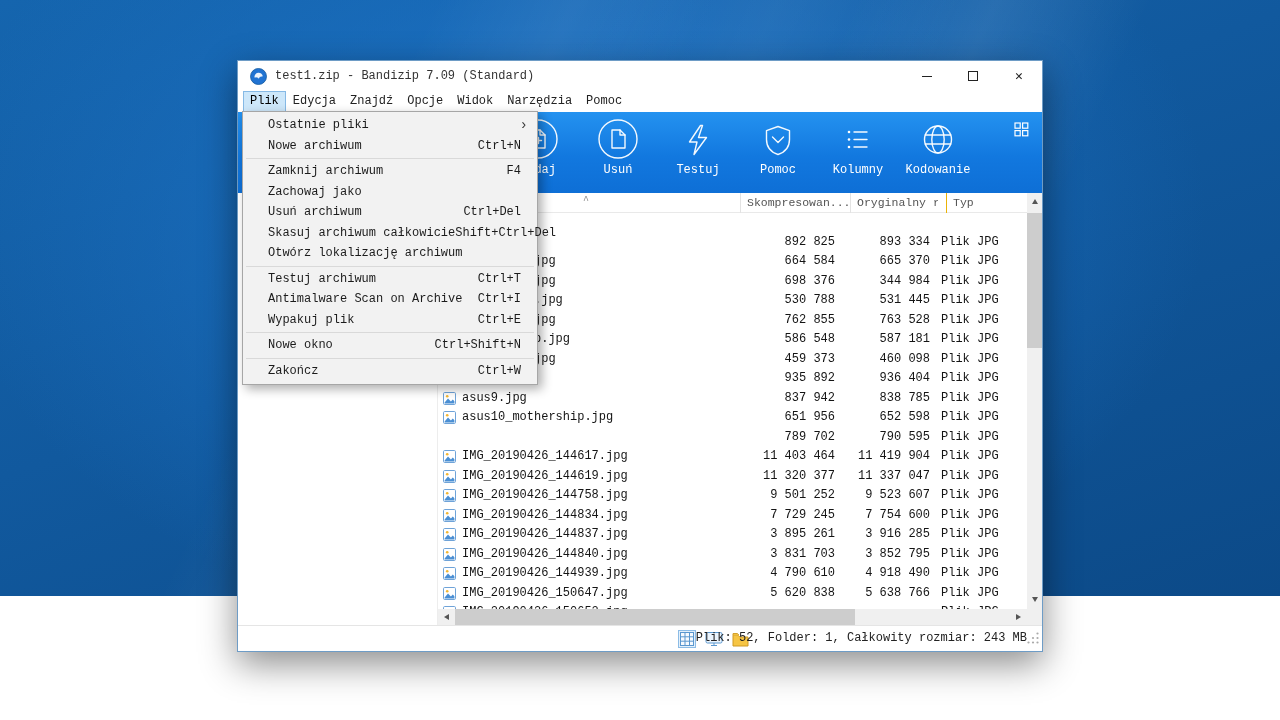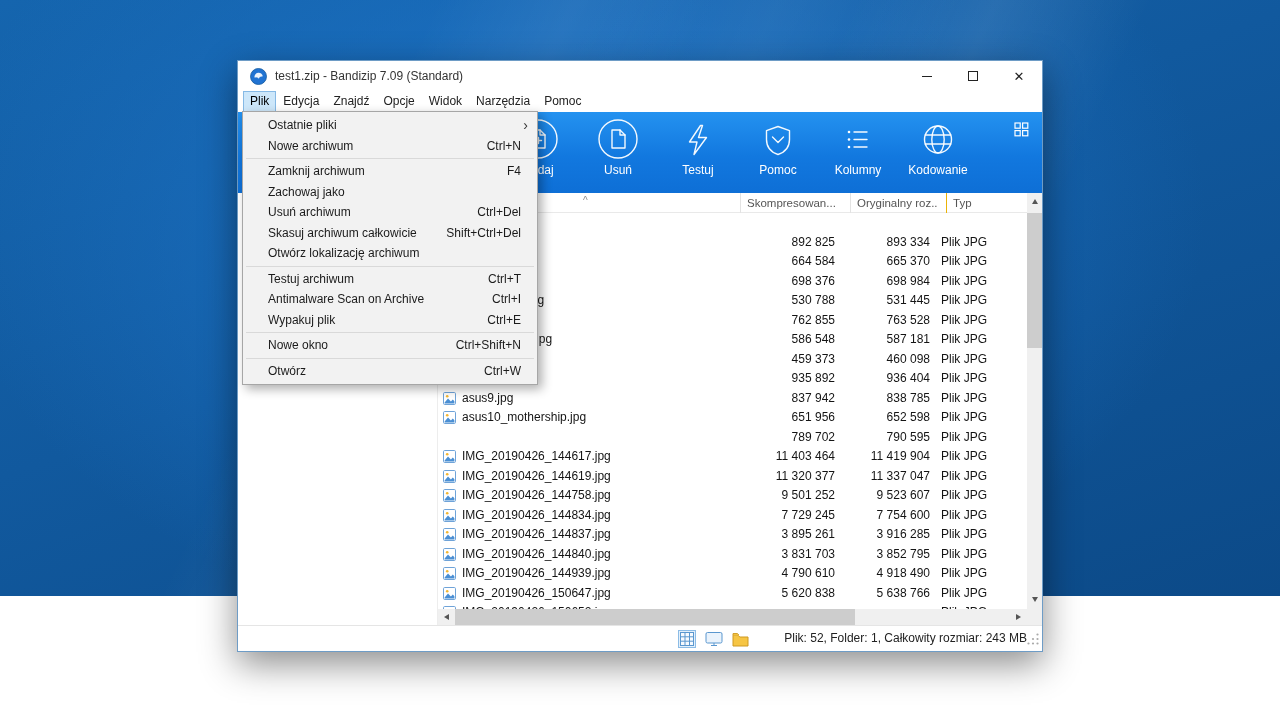--- a/index.html
+++ b/index.html
@@ -7,20 +7,21 @@
   body { font-family: "Liberation Sans", "DejaVu Sans", sans-serif; font-size: 12px; }
 
   .desktop {
     position: absolute; inset: 0; width: 1280px; height: 596px;
     background:
       linear-gradient(115deg, rgba(255,255,255,0) 28%, rgba(255,255,255,0.07) 37%, rgba(255,255,255,0) 46%),
       linear-gradient(115deg, rgba(255,255,255,0) 55%, rgba(255,255,255,0.09) 64%, rgba(255,255,255,0) 74%),
       linear-gradient(295deg, rgba(255,255,255,0) 38%, rgba(255,255,255,0.06) 50%, rgba(255,255,255,0) 62%),
       radial-gradient(ellipse 900px 620px at 45% 35%, #1d74c9 0%, rgba(29,116,201,0) 70%),
       linear-gradient(160deg, #1565ae 0%, #11599e 45%, #0c4a88 100%);
+    font-family: Liberation Mono, monospace;
   }
 
   
   .window {
     position: absolute; left: 237px; top: 60px; width: 806px; height: 592px;
     background: #fff; border: 1px solid #6e9cc6;
     box-shadow: 0 12px 34px rgba(0,0,0,0.45);
   }
 
   .titlebar { height: 30px; display: flex; align-items: center; padding-left: 12px; color: #333; }
@@ -303,21 +304,21 @@
                 <span class="file-icon">
                   <svg viewBox="0 0 13 13" width="13" height="13">
                     <rect x="0.5" y="0.5" width="12" height="12" rx="1.2" fill="#ffffff" stroke="#6fa3d8"></rect>
                     <circle cx="4.2" cy="4.3" r="1.3" fill="#f2b632"></circle>
                     <path d="M1.6 10.6 L5 6.4 L7.9 9.4 L9.8 7.4 L11.4 9.3 V11.4 H1.6 Z" fill="#4a8fd4"></path>
                   </svg>
                 </span>
                 <span class="fname">asus3_rog.jpg</span>
               </div>
               <div class="cell comp">698 376</div>
-              <div class="cell orig">698 984</div>
+              <div class="cell orig">344 984</div>
               <div class="cell type">Plik JPG</div>
             </div>
 
             <div class="fl-row">
               <div class="cell name">
                 <span class="file-icon">
                   <svg viewBox="0 0 13 13" width="13" height="13">
                     <rect x="0.5" y="0.5" width="12" height="12" rx="1.2" fill="#ffffff" stroke="#6fa3d8"></rect>
                     <circle cx="4.2" cy="4.3" r="1.3" fill="#f2b632"></circle>
                     <path d="M1.6 10.6 L5 6.4 L7.9 9.4 L9.8 7.4 L11.4 9.3 V11.4 H1.6 Z" fill="#4a8fd4"></path>
@@ -727,20 +728,20 @@
       </div>
 
 
       <div class="cm-item separator">
         
         
         
       </div>
 
       <div class="cm-item">
-        <span class="cm-label">Otwórz</span>
+        <span class="cm-label">Zakończ</span>
         <span class="cm-shortcut">Ctrl+W</span>
 
       </div>
 
   </div>
 
 </div>
 
 </body></html>

